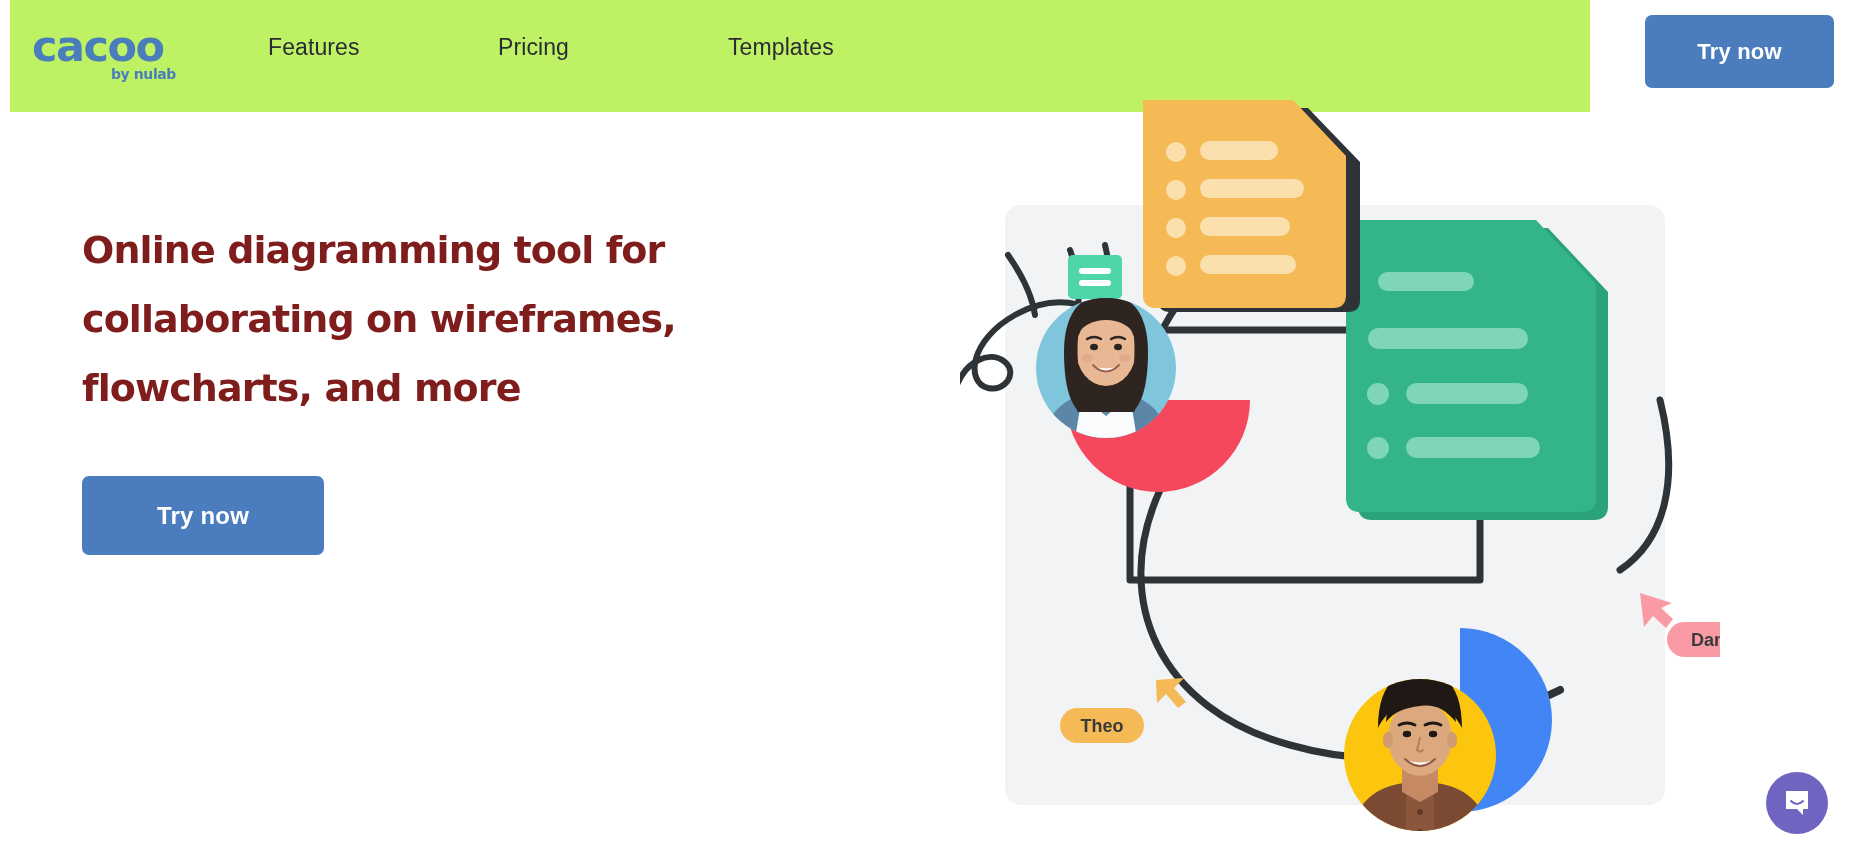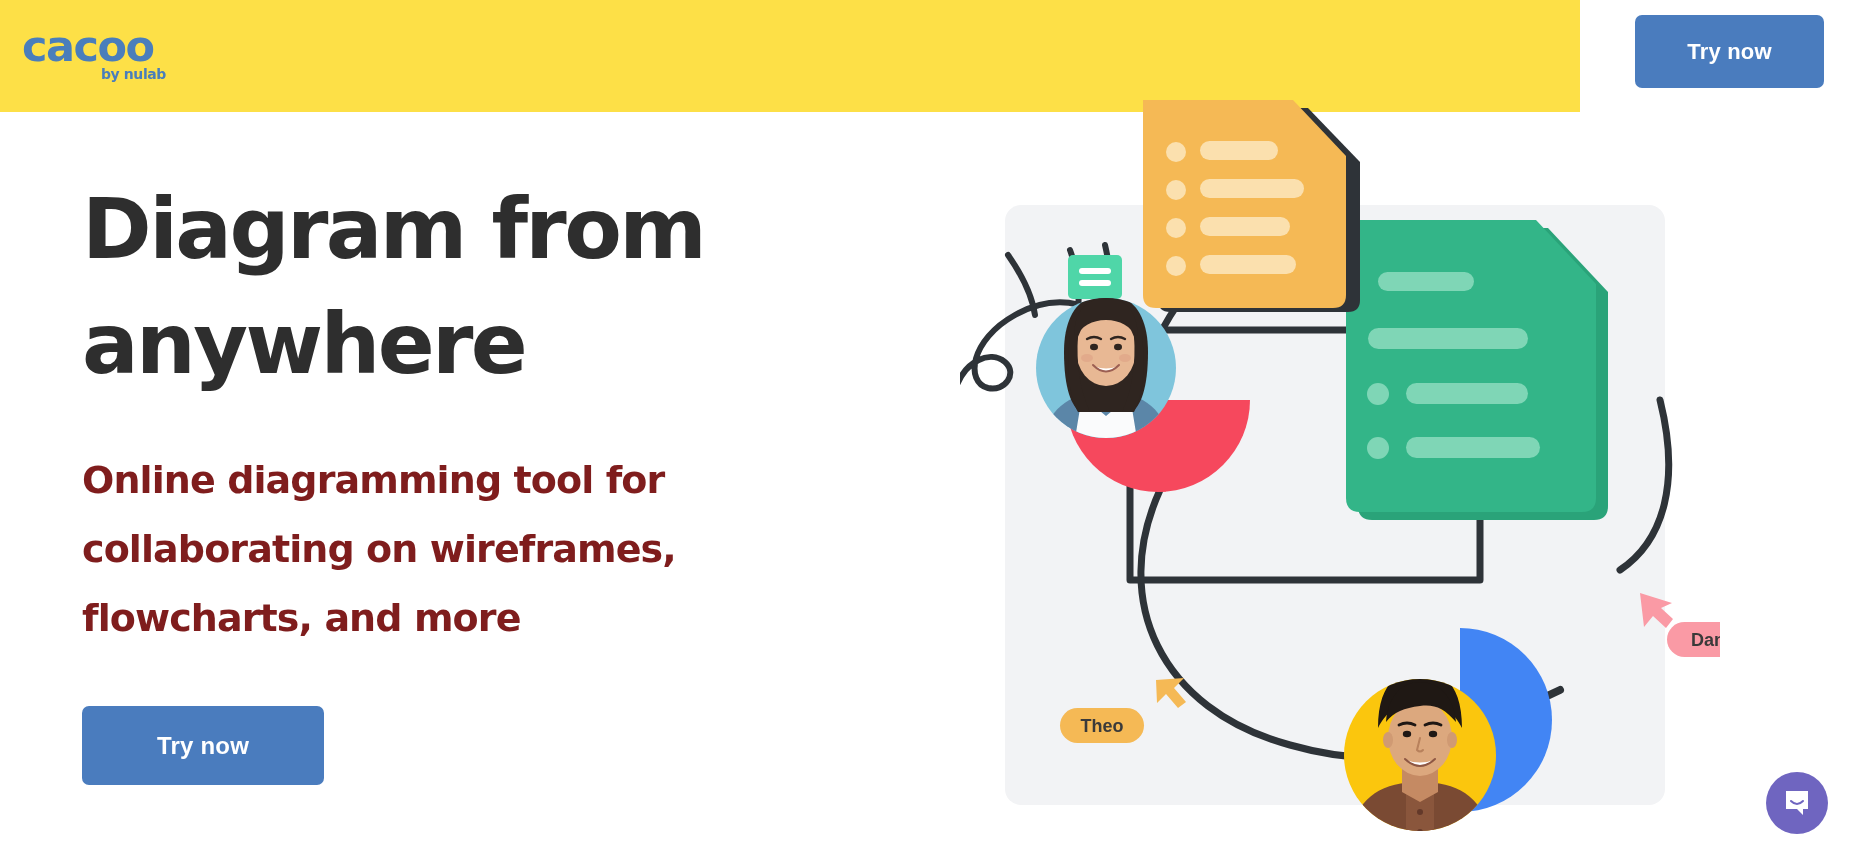--- a/index.html
+++ b/index.html
@@ -22,24 +22,24 @@
     position: relative;
     width: 1851px;
     height: 856px;
     overflow: hidden;
     background: #ffffff;
   }
 
   
   .site-header {
     position: absolute;
-    top: 0; left: 0;
+    top: 0; left: 10px;
     width: 1580px;
     height: 112px;
-    background: #fde047;
+    background: #bef264;
   }
 
   .logo {
     position: absolute;
     left: 22px;
     top: 27px;
     width: 150px;
     height: 58px;
     cursor: pointer;
   }
@@ -174,26 +174,36 @@
 
 <div class="page">
 
   <header class="site-header">
 
     <a class="logo">
       <span class="logo-word">cacoo</span>
       <span class="logo-sub">by nulab</span>
     </a>
 
+    <nav class="main-nav">
+      <div class="nav-item">
+        <a class="nav-link">Features</a>
+      </div>
+      <div class="nav-item">
+        <a class="nav-link">Pricing</a>
+      </div>
+      <div class="nav-item">
+        <a class="nav-link">Templates</a>
+      </div>
+    </nav>
 
     <button class="header-cta">Try now</button>
   </header>
 
   <section class="hero-copy">
-    <h1 class="hero-title">Diagram from anywhere</h1>
     <p class="hero-sub">Online diagramming tool for collaborating on wireframes, flowcharts, and more</p>
     <button class="hero-cta">Try now</button>
   </section>
 
   <div class="hero-art">
     <svg width="760" height="760" viewBox="0 0 760 760" xmlns="http://www.w3.org/2000/svg">
       <defs>
         <clipPath id="clip-woman">
           <circle cx="146" cy="268" r="70"></circle>
         </clipPath>

